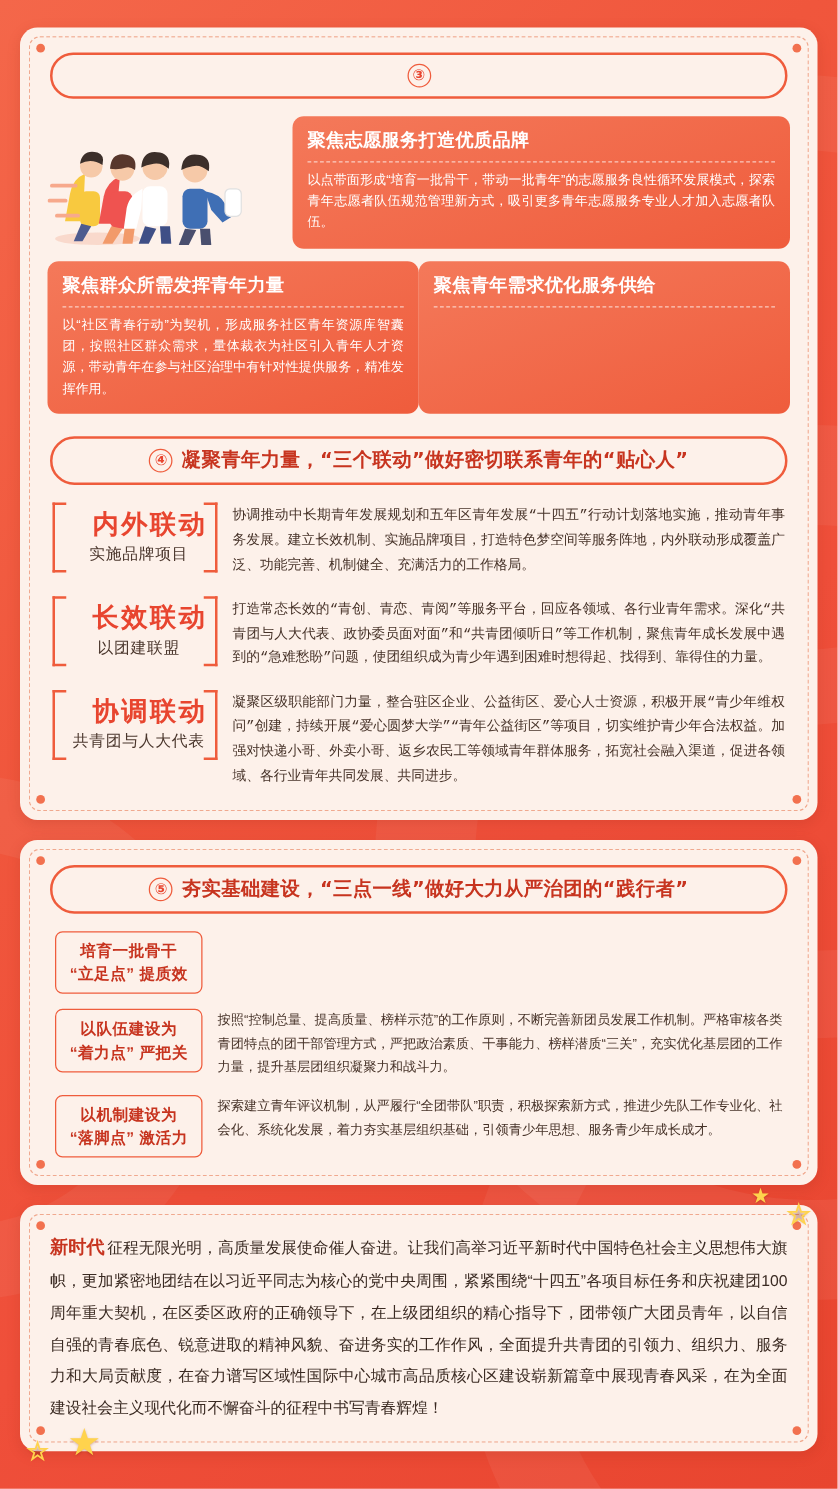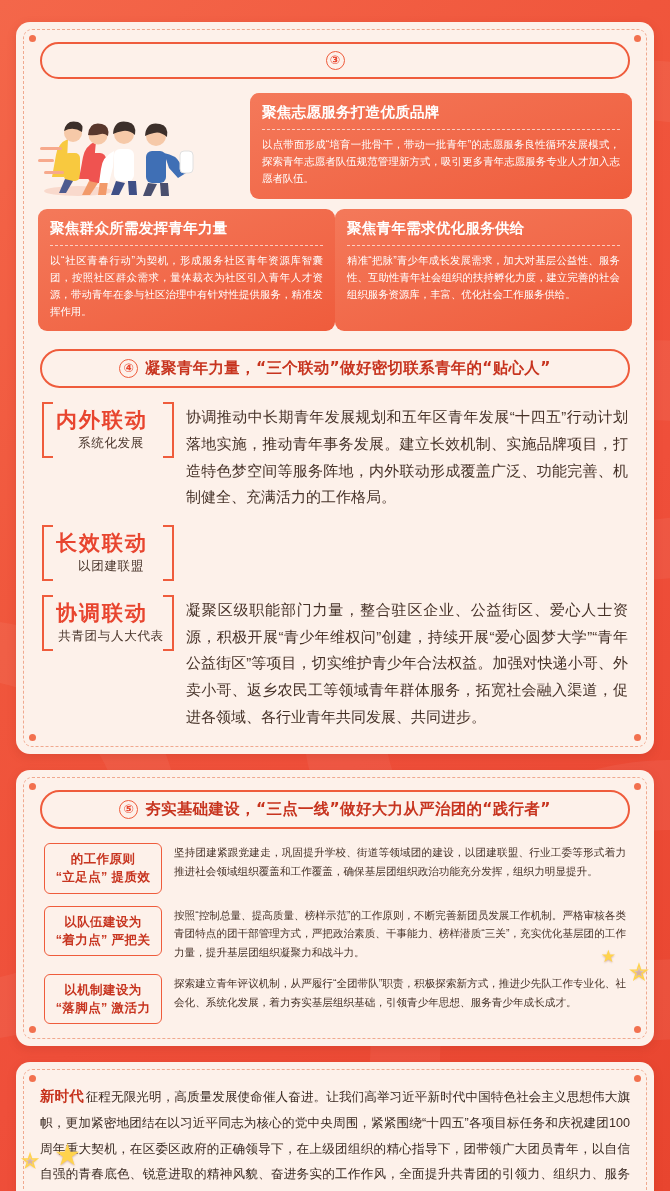--- a/index.html
+++ b/index.html
@@ -86,21 +86,21 @@
     font-family: "DejaVu Sans", "Liberation Sans", sans-serif;
     font-weight: bold;
     font-size: 15.5px;
     color: #c7341f;
     letter-spacing: 0.3px;
     white-space: nowrap;
   }
 
   
   .s3-grid { position: relative; padding: 0 4px; }
-  .s3-top { display: flex; gap: 26px; align-items: flex-start; }
+  .s3-top { display: flex; gap: 10px; align-items: flex-start; }
   .illus {
     width: 186px; height: 104px;
     flex: 0 0 186px;
     position: relative;
     margin-top: 2px;
   }
   .orange-box {
     background: linear-gradient(160deg,#f4795a 0%, #ef5c3c 100%);
     border-radius: 9px;
     color: #fff;
@@ -145,37 +145,38 @@
     border: 2px solid #ef5c3c;
   }
   .brk::before { left: 0; border-right: none; }
   .brk::after { right: 0; border-left: none; }
   .brk .t1 {
     font-family: Liberation Sans, sans-serif;
     font-weight: bold;
     font-size: 21px;
     color: #e8452f;
     letter-spacing: 2px;
-    text-align: left;
+    text-align: right;
     line-height: 1.18;
   }
   .brk .t2 {
     font-size: 12.6px;
     color: #4a362c;
     text-align: center;
     letter-spacing: .6px;
     margin-top: 2px;
   }
   .s4-row p {
     margin: 2px 0 0 0;
-    font-size: 15px;
+    font-size: 11px;
     line-height: 1.78;
     text-align: justify;
     color: #463228;
     flex: 1 1 auto;
+    font-family: Liberation Mono, monospace;
   }
 
   
   .s5-row {
     display: flex;
     align-items: flex-start;
     gap: 12px;
     margin: 0 10px 12px 10px;
   }
   .tagbox {
@@ -299,43 +300,43 @@
 
       <div class="s3-bottom">
         <div class="orange-box">
           <h4>聚焦群众所需发挥青年力量</h4>
           <div class="ob-sep"></div>
           <p>以“社区青春行动”为契机，形成服务社区青年资源库智囊团，按照社区群众需求，量体裁衣为社区引入青年人才资源，带动青年在参与社区治理中有针对性提供服务，精准发挥作用。</p>
         </div>
         <div class="orange-box">
           <h4>聚焦青年需求优化服务供给</h4>
           <div class="ob-sep"></div>
-          <p>精准“把脉”青少年成长发展需求，加大对基层公益性、服务性、互助性青年社会组织的扶持孵化力度，建立完善的社会组织服务资源库，丰富、优化社会工作服务供给。</p>
         </div>
       </div>
     </div>
 
     <div class="sec-head" style="margin-top:18px;">
       <span class="sec-num">④</span>
       <span class="sec-title">凝聚青年力量，“三个联动”做好密切联系青年的“贴心人”</span>
     </div>
 
     <div class="s4-row">
       <div class="brk">
         <div class="t1">内外联动</div>
-        <div class="t2">系统化发展</div>
+        <div class="t2">实施品牌项目</div>
       </div>
       <p>协调推动中长期青年发展规划和五年区青年发展“十四五”行动计划落地实施，推动青年事务发展。建立长效机制、实施品牌项目，打造特色梦空间等服务阵地，内外联动形成覆盖广泛、功能完善、机制健全、充满活力的工作格局。</p>
     </div>
 
     <div class="s4-row">
       <div class="brk">
         <div class="t1">长效联动</div>
         <div class="t2">以团建联盟</div>
       </div>
+      <p>打造常态长效的“青创、青恋、青阅”等服务平台，回应各领域、各行业青年需求。深化“共青团与人大代表、政协委员面对面”和“共青团倾听日”等工作机制，聚焦青年成长发展中遇到的“急难愁盼”问题，使团组织成为青少年遇到困难时想得起、找得到、靠得住的力量。</p>
     </div>
 
     <div class="s4-row" style="margin-bottom:6px;">
       <div class="brk">
         <div class="t1">协调联动</div>
         <div class="t2">共青团与人大代表</div>
       </div>
       <p>凝聚区级职能部门力量，整合驻区企业、公益街区、爱心人士资源，积极开展“青少年维权问”创建，持续开展“爱心圆梦大学”“青年公益街区”等项目，切实维护青少年合法权益。加强对快递小哥、外卖小哥、返乡农民工等领域青年群体服务，拓宽社会融入渠道，促进各领域、各行业青年共同发展、共同进步。</p>
     </div>
   </div>
@@ -346,24 +347,23 @@
     <span class="corner-dot bl"></span>
     <span class="corner-dot br"></span>
 
     <div class="sec-head">
       <span class="sec-num">⑤</span>
       <span class="sec-title">夯实基础建设，“三点一线”做好大力从严治团的“践行者”</span>
     </div>
 
     <div class="s5-row">
       <div class="tagbox">
-        <div class="l1">的工作原则</div>
+        <div class="l1">培育一批骨干</div>
         <div class="l2">“立足点” 提质效</div>
       </div>
-      <p>坚持团建紧跟党建走，巩固提升学校、街道等领域团的建设，以团建联盟、行业工委等形式着力推进社会领域组织覆盖和工作覆盖，确保基层团组织政治功能充分发挥，组织力明显提升。</p>
     </div>
 
     <div class="s5-row">
       <div class="tagbox">
         <div class="l1">以队伍建设为</div>
         <div class="l2">“着力点” 严把关</div>
       </div>
       <p>按照“控制总量、提高质量、榜样示范”的工作原则，不断完善新团员发展工作机制。严格审核各类青团特点的团干部管理方式，严把政治素质、干事能力、榜样潜质“三关”，充实优化基层团的工作力量，提升基层团组织凝聚力和战斗力。</p>
     </div>
 

